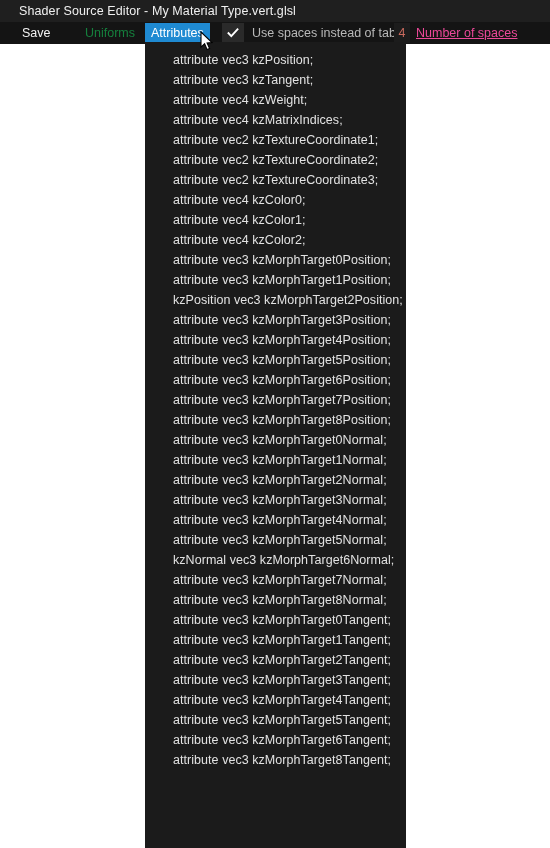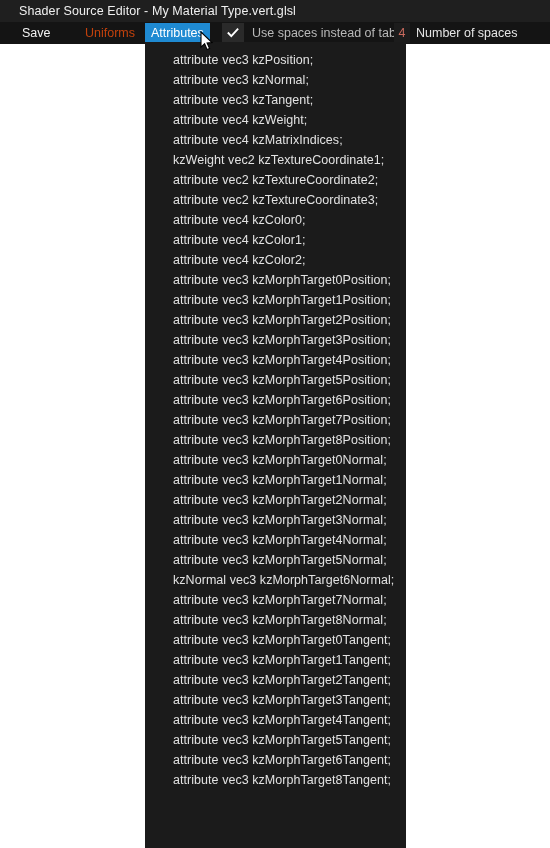--- a/index.html
+++ b/index.html
@@ -66,21 +66,21 @@
     font-size: 12.5px;
     white-space: nowrap;
     line-height: 22px;
   }
   #tb-save {
     left: 22px;
     color: #f2f2f2;
   }
   #tb-uniforms {
     left: 85px;
-    color: #c2410c;
+    color: #15803d;
   }
   #tb-attributes {
     left: 145px;
     background: #1f8ad2;
     color: #ffffff;
     padding: 0 6px;
     height: 20px;
     top: 1px;
   }
   #tb-spaces-group {
@@ -113,23 +113,24 @@
     width: 16px;
     height: 20px;
     background: #1c1c1c;
     display: flex;
     align-items: center;
     justify-content: center;
     color: #c96a5e;
     font-size: 12.5px;
   }
   #tb-numspaces-label {
-    color: #e5e5e5;
+    color: #ec4899;
     font-size: 12.5px;
     margin-left: 6px;
+    text-decoration: underline;
   }
 
   
   #editor-body {
     position: absolute;
     left: 0;
     top: 44px;
     width: 550px;
     height: 804px;
     background: #ffffff;
@@ -210,33 +211,32 @@
       <span id="tb-numspaces-label">Number of spaces</span>
     </div>
 
   </div>
 
   <div id="editor-body"></div>
 
   <div id="attributes-menu">
     <div id="attributes-menu-list">
         <div class="menu-item">attribute vec3 kzPosition;</div>
-        <div class="menu-item">attribute vec3 kzNormal;</div>
         <div class="menu-item">attribute vec3 kzTangent;</div>
         <div class="menu-item">attribute vec4 kzWeight;</div>
         <div class="menu-item">attribute vec4 kzMatrixIndices;</div>
-        <div class="menu-item">kzWeight vec2 kzTextureCoordinate1;</div>
+        <div class="menu-item">attribute vec2 kzTextureCoordinate1;</div>
         <div class="menu-item">attribute vec2 kzTextureCoordinate2;</div>
         <div class="menu-item">attribute vec2 kzTextureCoordinate3;</div>
         <div class="menu-item">attribute vec4 kzColor0;</div>
         <div class="menu-item">attribute vec4 kzColor1;</div>
         <div class="menu-item">attribute vec4 kzColor2;</div>
         <div class="menu-item">attribute vec3 kzMorphTarget0Position;</div>
         <div class="menu-item">attribute vec3 kzMorphTarget1Position;</div>
-        <div class="menu-item">attribute vec3 kzMorphTarget2Position;</div>
+        <div class="menu-item">kzPosition vec3 kzMorphTarget2Position;</div>
         <div class="menu-item">attribute vec3 kzMorphTarget3Position;</div>
         <div class="menu-item">attribute vec3 kzMorphTarget4Position;</div>
         <div class="menu-item">attribute vec3 kzMorphTarget5Position;</div>
         <div class="menu-item">attribute vec3 kzMorphTarget6Position;</div>
         <div class="menu-item">attribute vec3 kzMorphTarget7Position;</div>
         <div class="menu-item">attribute vec3 kzMorphTarget8Position;</div>
         <div class="menu-item">attribute vec3 kzMorphTarget0Normal;</div>
         <div class="menu-item">attribute vec3 kzMorphTarget1Normal;</div>
         <div class="menu-item">attribute vec3 kzMorphTarget2Normal;</div>
         <div class="menu-item">attribute vec3 kzMorphTarget3Normal;</div>

